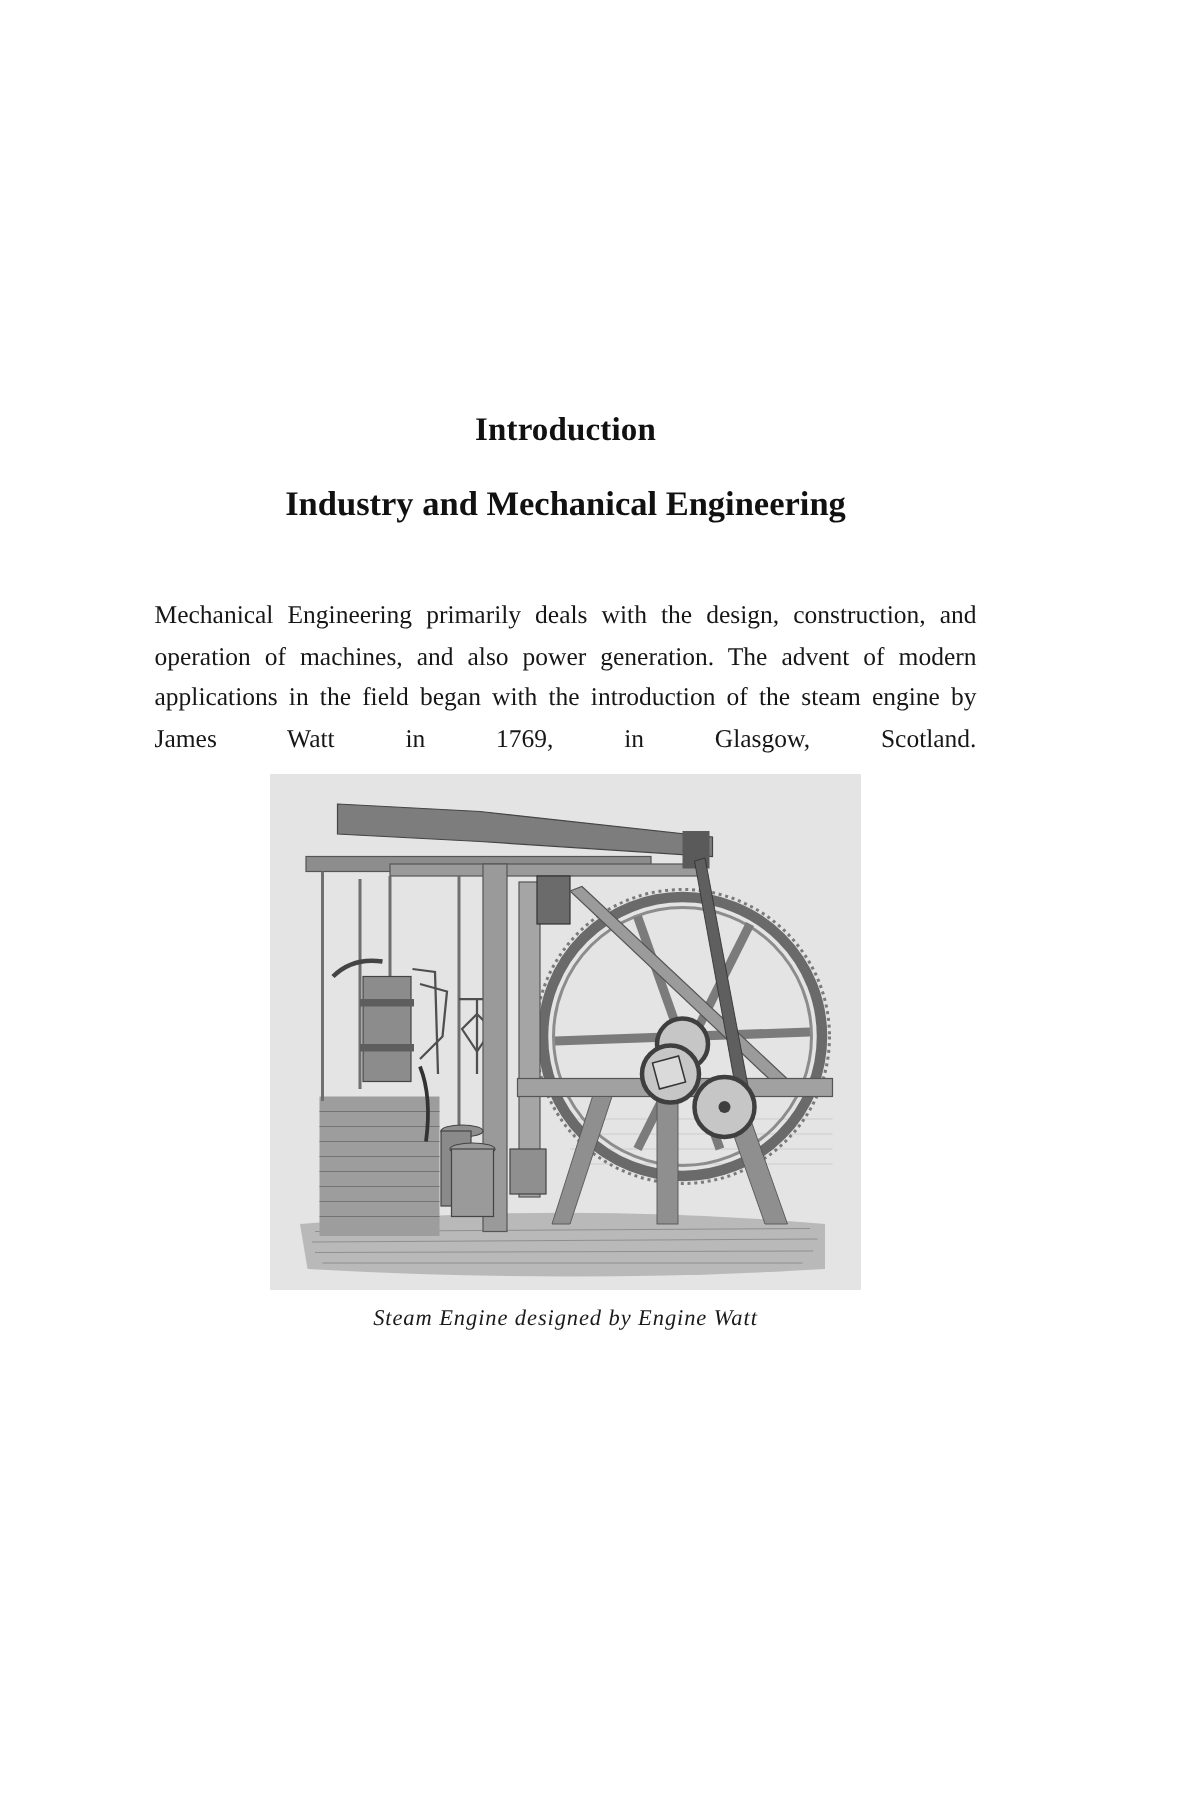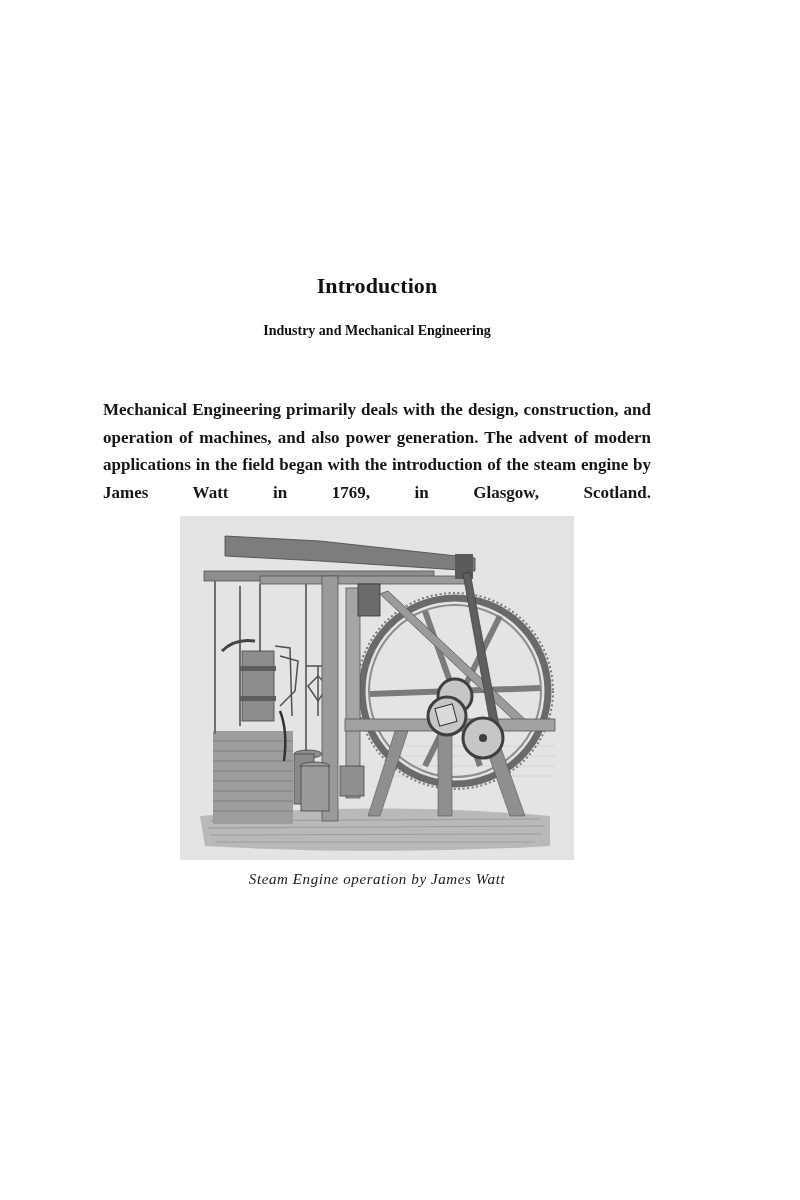--- a/index.html
+++ b/index.html
@@ -31,36 +31,35 @@
       font-weight: bold;
       margin: 0;
       letter-spacing: 0.1px;
     }
     .section-title {
       position: absolute;
       top: 323px;
       left: 0;
       width: 754px;
       text-align: center;
-      font-size: 14px;
+      font-size: 23px;
       font-weight: bold;
       margin: 0;
     }
     .body-text {
       position: absolute;
       top: 396px;
       left: 103px;
       width: 548px;
       margin: 0;
       font-size: 17px;
       line-height: 27.6px;
       text-align: justify;
       text-align-last: justify;
       color: #161616;
-      font-weight: bold;
     }
     .figure {
       position: absolute;
       left: 180px;
       top: 516px;
       width: 394px;
       height: 344px;
       background: #e4e4e4;
       overflow: hidden;
     }
@@ -183,15 +182,15 @@
       <ellipse cx="128" cy="238" rx="14" ry="4" fill="#8e8e8e" stroke="#444" stroke-width="0.8"></ellipse>
       <rect x="114" y="238" width="20" height="50" fill="#8a8a8a" stroke="#444" stroke-width="0.8"></rect>
       <ellipse cx="135" cy="250" rx="15" ry="4" fill="#999" stroke="#444" stroke-width="0.8"></ellipse>
       <rect x="121" y="250" width="28" height="45" fill="#9a9a9a" stroke="#444" stroke-width="0.8"></rect>
       <rect x="160" y="250" width="24" height="30" fill="#8f8f8f" stroke="#444" stroke-width="0.8"></rect>
 
       <path d="M 100 195 Q 108 215 104 245" fill="none" stroke="#333" stroke-width="2.5"></path>
     </svg>
   </div>
 
-  <p class="caption">Steam Engine operation by James Watt</p>
+  <p class="caption">Steam Engine designed by Engine Watt</p>
 
 </div>
 
 </body></html>

